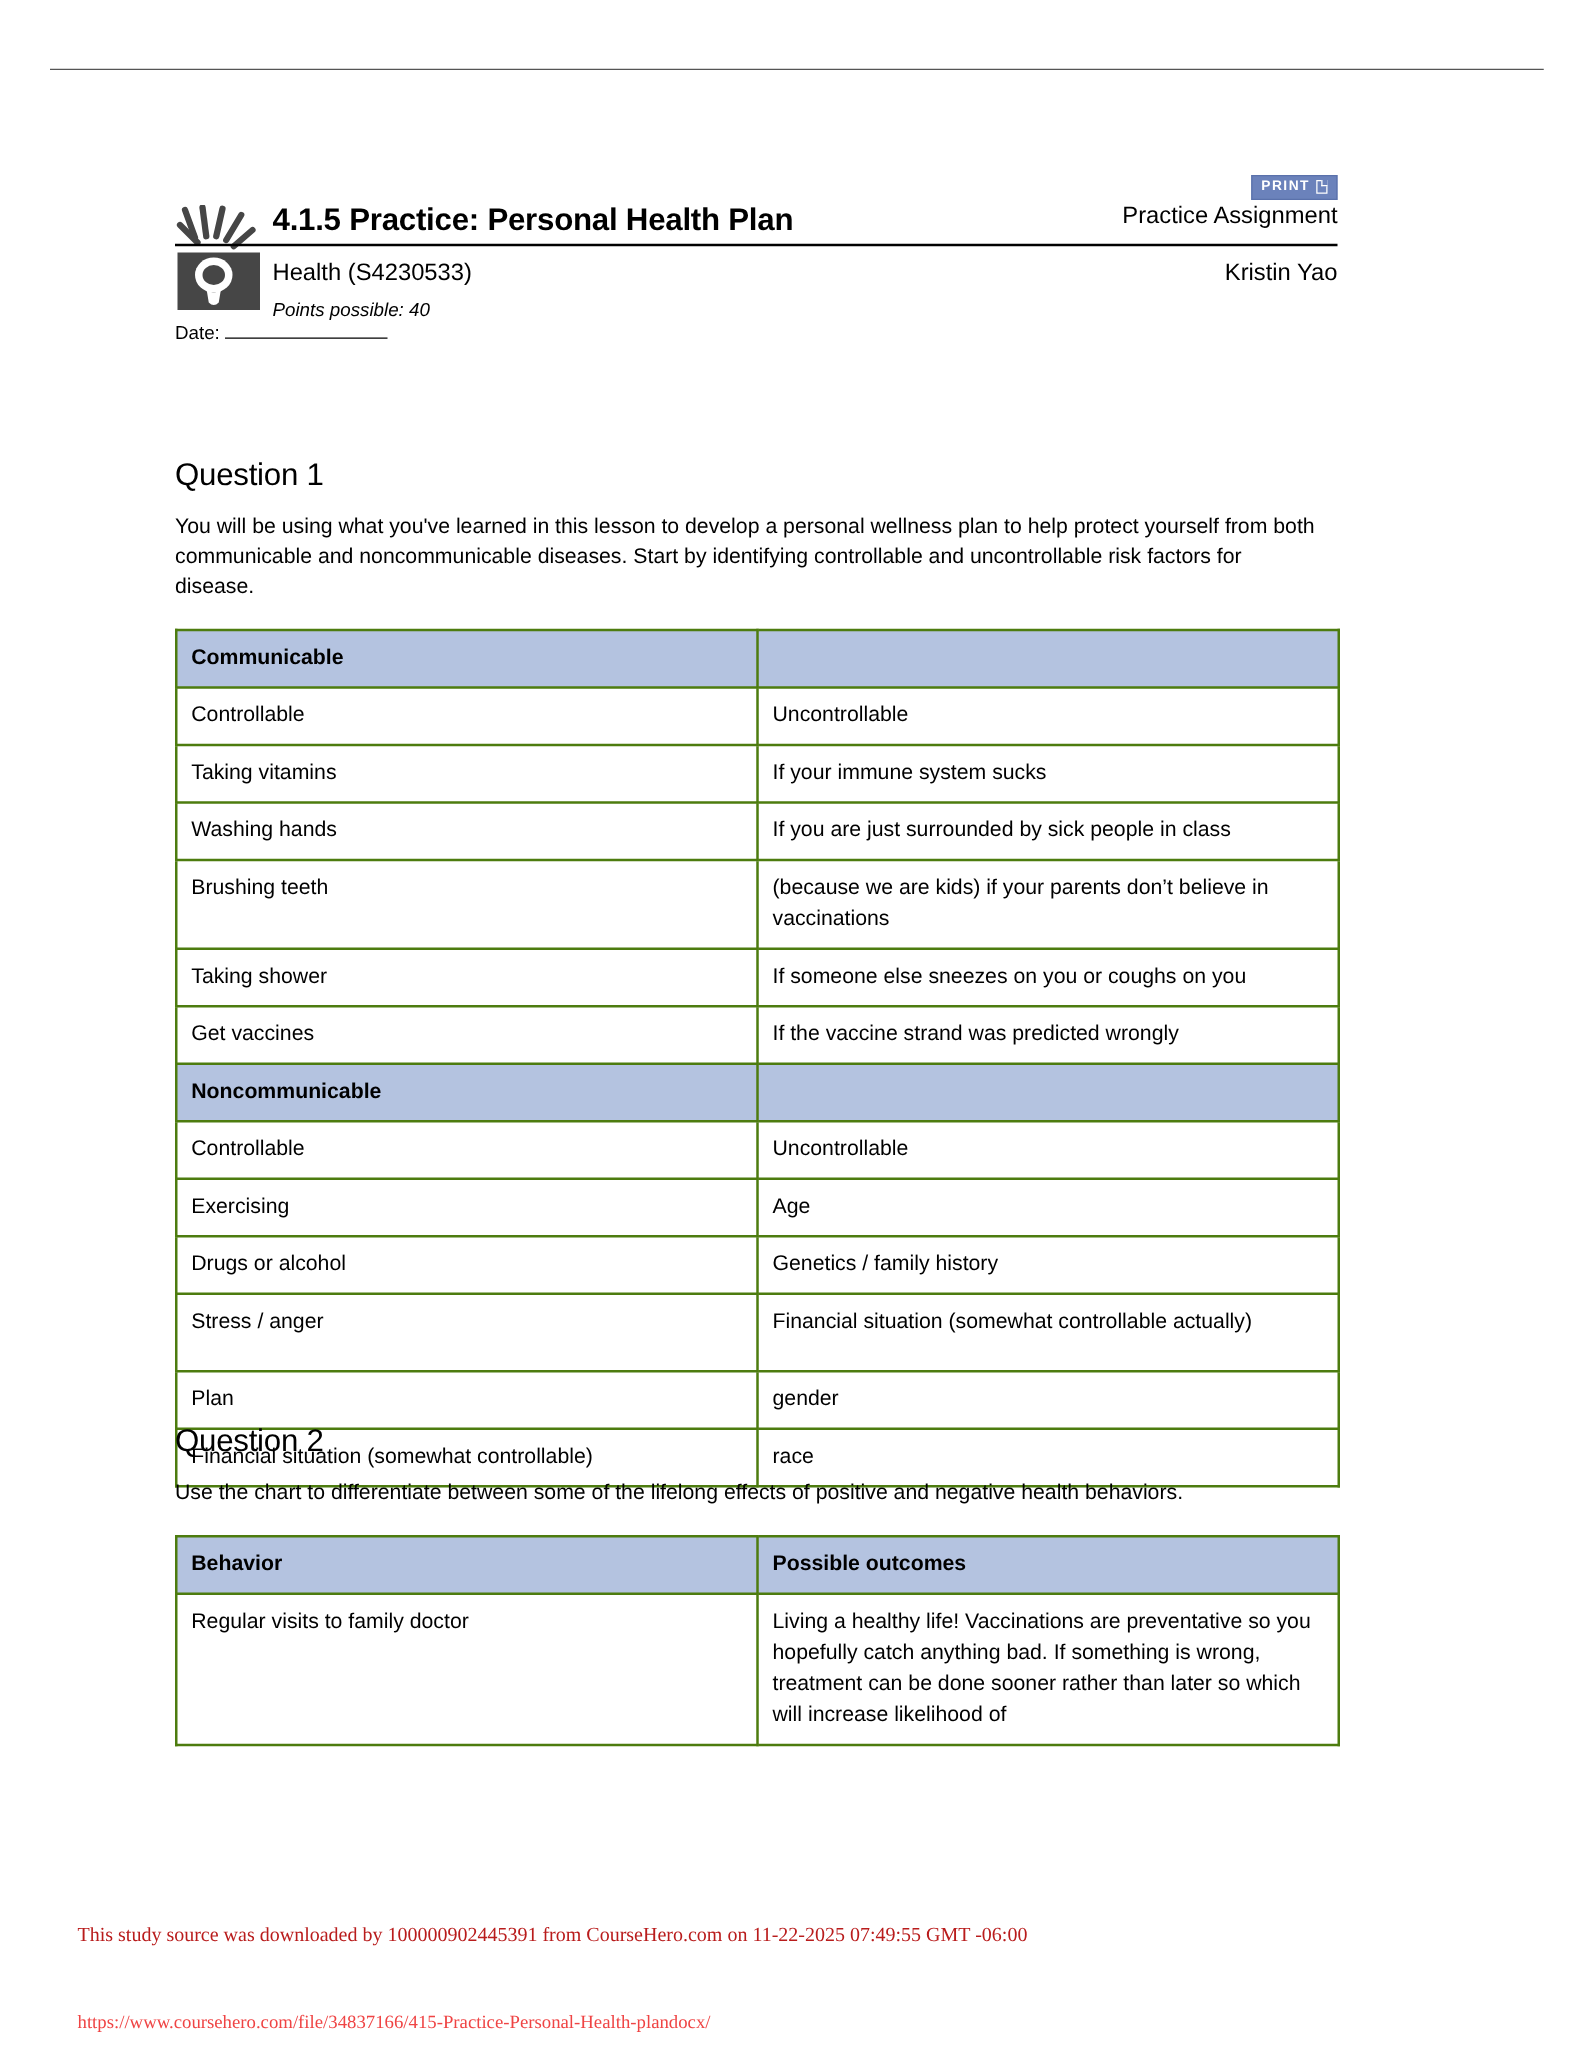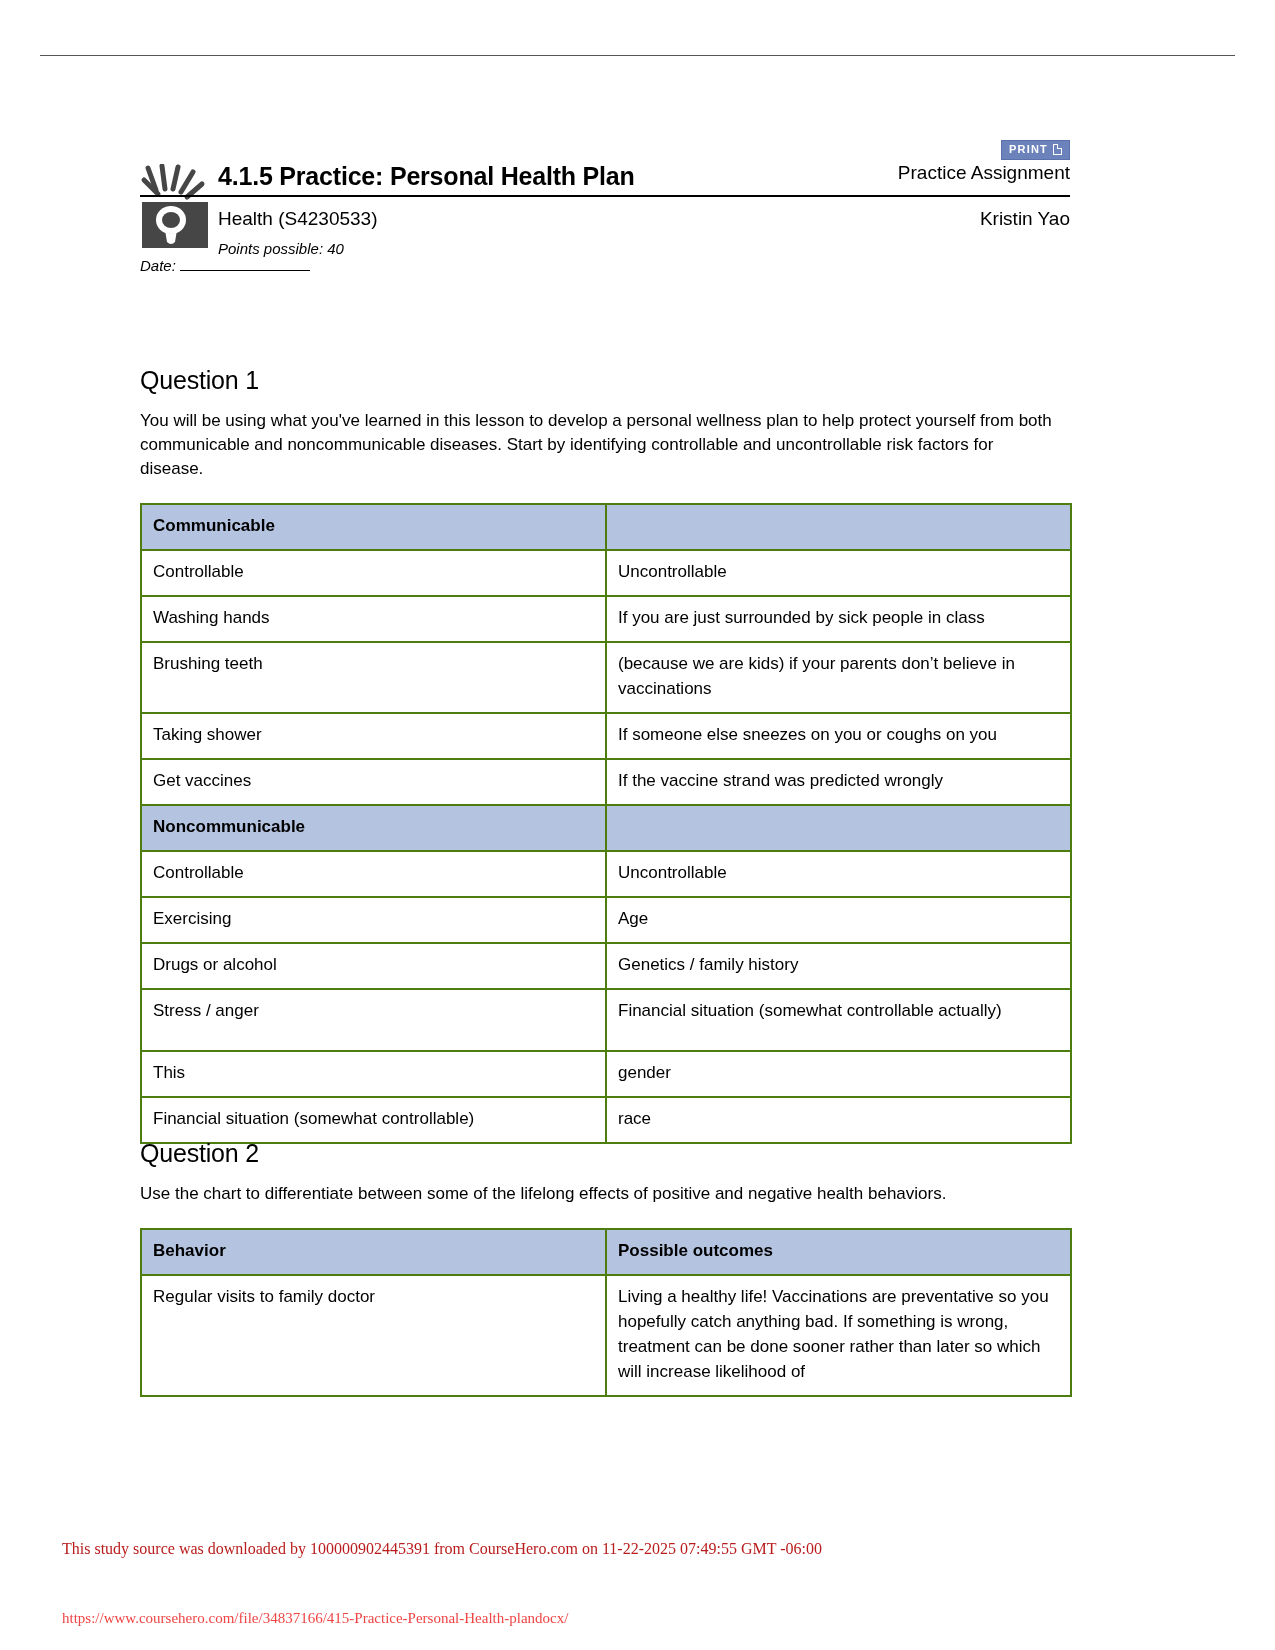--- a/index.html
+++ b/index.html
@@ -123,21 +123,20 @@
     margin-top: 10px;
     flex-direction: column;
   }
   .points {
     font-size: 15px;
     font-style: italic;
     padding-left: 78px;
   }
   .date-field {
     font-size: 15px;
-    font-style: italic;
     display: inline-flex;
     align-items: baseline;
     gap: 4px;
   }
   .date-line {
     display: inline-block;
     width: 130px;
     border-bottom: 1px solid #000000;
     height: 14px;
   }
@@ -287,20 +286,24 @@
       <tbody>
         <tr class="section-head">
           <td>Communicable</td>
           <td></td>
         </tr>
         <tr>
           <td>Controllable</td>
           <td>Uncontrollable</td>
         </tr>
         <tr>
+          <td>Taking vitamins</td>
+          <td>If your immune system sucks</td>
+        </tr>
+        <tr>
           <td>Washing hands</td>
           <td>If you are just surrounded by sick people in class</td>
         </tr>
         <tr>
           <td class="tall">Brushing teeth</td>
           <td class="tall">(because we are kids) if your parents don’t believe in vaccinations</td>
         </tr>
         <tr>
           <td>Taking shower</td>
           <td>If someone else sneezes on you or coughs on you</td>
@@ -323,21 +326,21 @@
         </tr>
         <tr>
           <td>Drugs or alcohol</td>
           <td>Genetics / family history</td>
         </tr>
         <tr>
           <td class="tall">Stress / anger</td>
           <td class="tall">Financial situation (somewhat controllable actually)</td>
         </tr>
         <tr>
-          <td>This</td>
+          <td>Plan</td>
           <td>gender</td>
         </tr>
         <tr>
           <td>Financial situation (somewhat controllable)</td>
           <td>race</td>
         </tr>
       </tbody>
     </table>
   </div>
 

